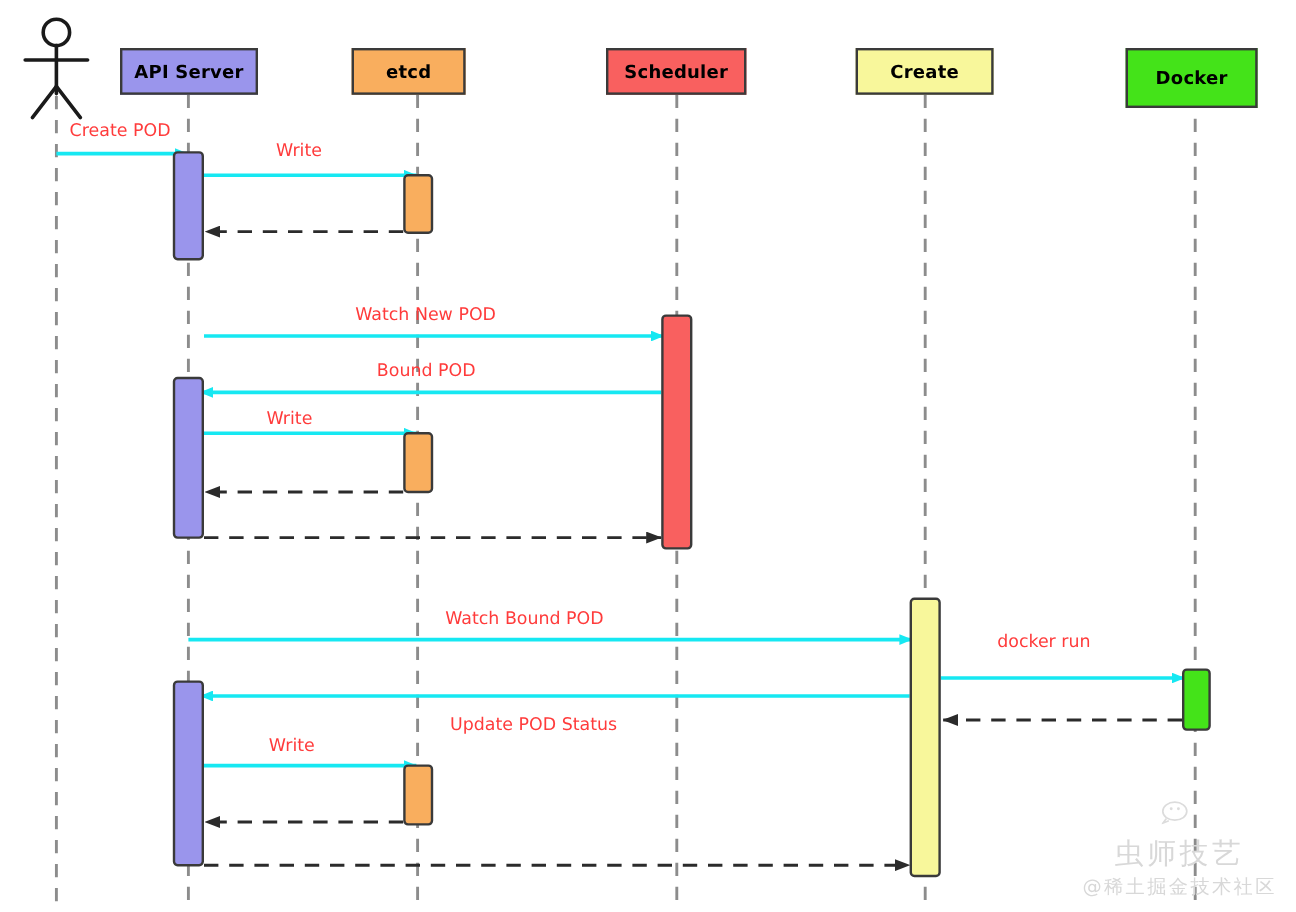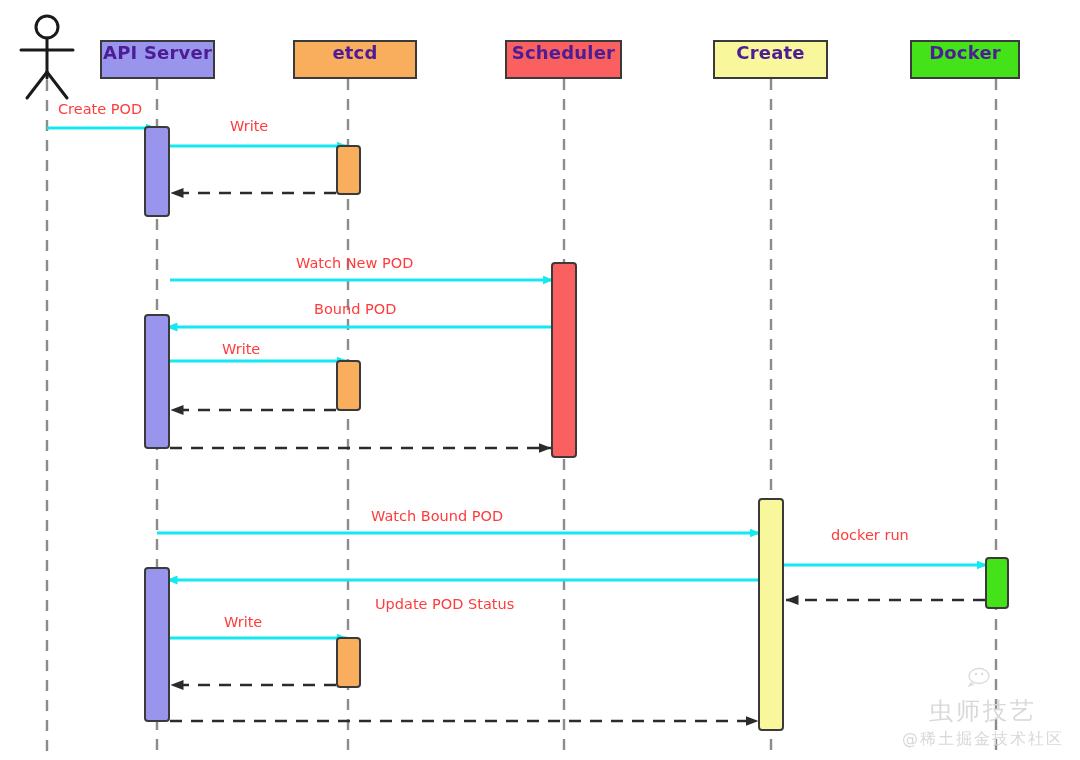--- a/index.html
+++ b/index.html
@@ -8,22 +8,22 @@
     font-family:"DejaVu Sans","Liberation Sans",sans-serif;
     overflow:hidden;
   }
   #canvas{position:relative;width:1080px;height:760px;background:#fff;}
   svg#diagram{position:absolute;left:0;top:0;width:1080px;height:760px;}
 
   .lifeline-box{
     position:absolute;
     border:2px solid #3a3a3a;
     box-sizing:border-box;
-    display:flex;align-items:flex-start;justify-content:center;
-    font-weight:bold;font-size:18px;color:#4c1d95;
+    display:flex;align-items:center;justify-content:center;
+    font-weight:bold;font-size:15px;color:#000000;
     letter-spacing:.2px;
   }
 
   .msg-label{
     position:absolute;
     color:#ff3b3b;
     font-size:14.5px;
     white-space:nowrap;
     font-family:"DejaVu Sans","Liberation Sans",sans-serif;
   }
@@ -97,30 +97,30 @@
         <line x1="985" y1="600" x2="786" y2="600" stroke="#2b2b2b" stroke-width="2.4" stroke-dasharray="12,9" marker-end="url(#arrow-dark)"></line>
         <line x1="170" y1="638" x2="347" y2="638" stroke="#16e8f2" stroke-width="3" marker-end="url(#arrow-cyan)"></line>
         <line x1="336" y1="685" x2="171" y2="685" stroke="#2b2b2b" stroke-width="2.4" stroke-dasharray="12,9" marker-end="url(#arrow-dark)"></line>
         <line x1="170" y1="721" x2="758" y2="721" stroke="#2b2b2b" stroke-width="2.4" stroke-dasharray="12,9" marker-end="url(#arrow-dark)"></line>
       </g>
   </svg>
 
   <div class="lifeline-box" style="left:100px;top:40px;width:115px;height:39px;background:#9a95ec;">
     <span>API Server</span>
   </div>
-  <div class="lifeline-box" style="left:293px;top:40px;width:124px;height:39px;background:#f9ae5e;">
+  <div class="lifeline-box" style="left:293px;top:40px;width:95px;height:39px;background:#f9ae5e;">
     <span>etcd</span>
   </div>
   <div class="lifeline-box" style="left:505px;top:40px;width:117px;height:39px;background:#f9605f;">
     <span>Scheduler</span>
   </div>
   <div class="lifeline-box" style="left:713px;top:40px;width:115px;height:39px;background:#f8f79b;">
     <span>Create</span>
   </div>
-  <div class="lifeline-box" style="left:910px;top:40px;width:110px;height:39px;background:#44e319;">
+  <div class="lifeline-box" style="left:938px;top:40px;width:110px;height:50px;background:#44e319;">
     <span>Docker</span>
   </div>
 
   <div id="activations-layer">
       <div class="activation" style="left: 144px; top: 126px; width: 26px; height: 91px; background: rgb(154, 149, 236);"></div>
       <div class="activation" style="left: 336px; top: 145px; width: 25px; height: 50px; background: rgb(249, 174, 94);"></div>
       <div class="activation" style="left: 551px; top: 262px; width: 26px; height: 196px; background: rgb(249, 96, 95);"></div>
       <div class="activation" style="left: 144px; top: 314px; width: 26px; height: 135px; background: rgb(154, 149, 236);"></div>
       <div class="activation" style="left: 336px; top: 360px; width: 25px; height: 51px; background: rgb(249, 174, 94);"></div>
       <div class="activation" style="left: 758px; top: 498px; width: 26px; height: 233px; background: rgb(248, 247, 155);"></div>

